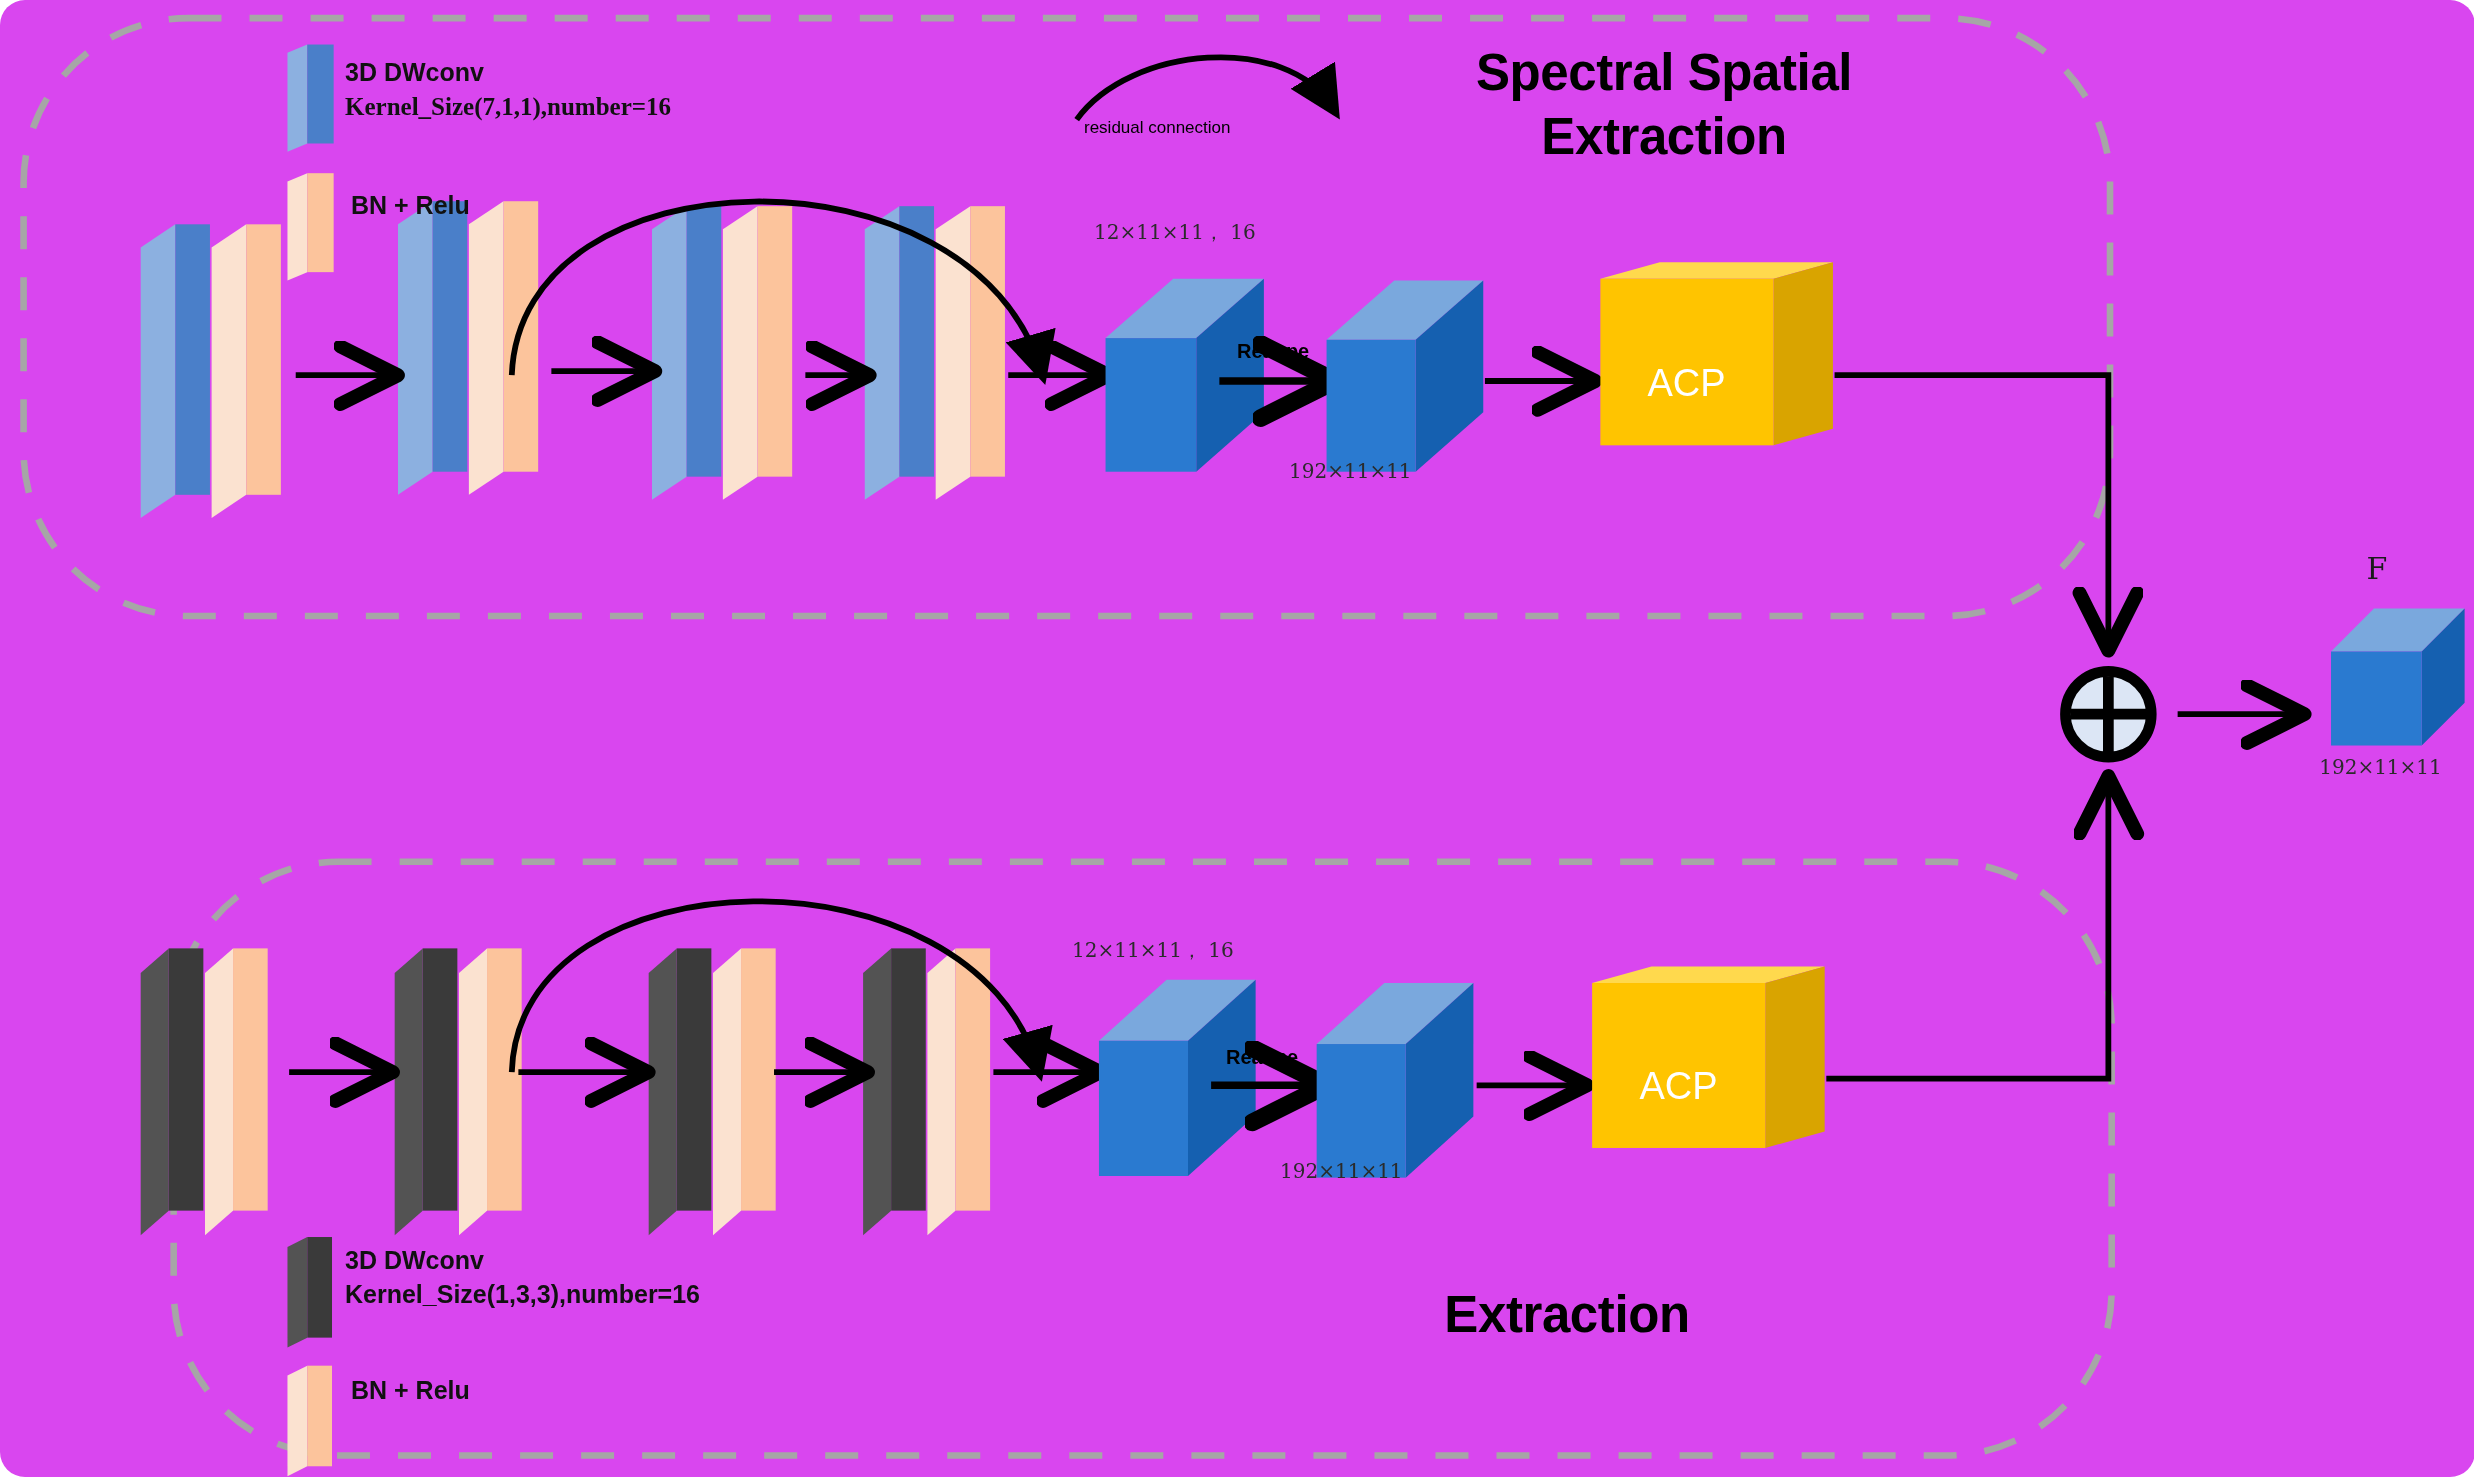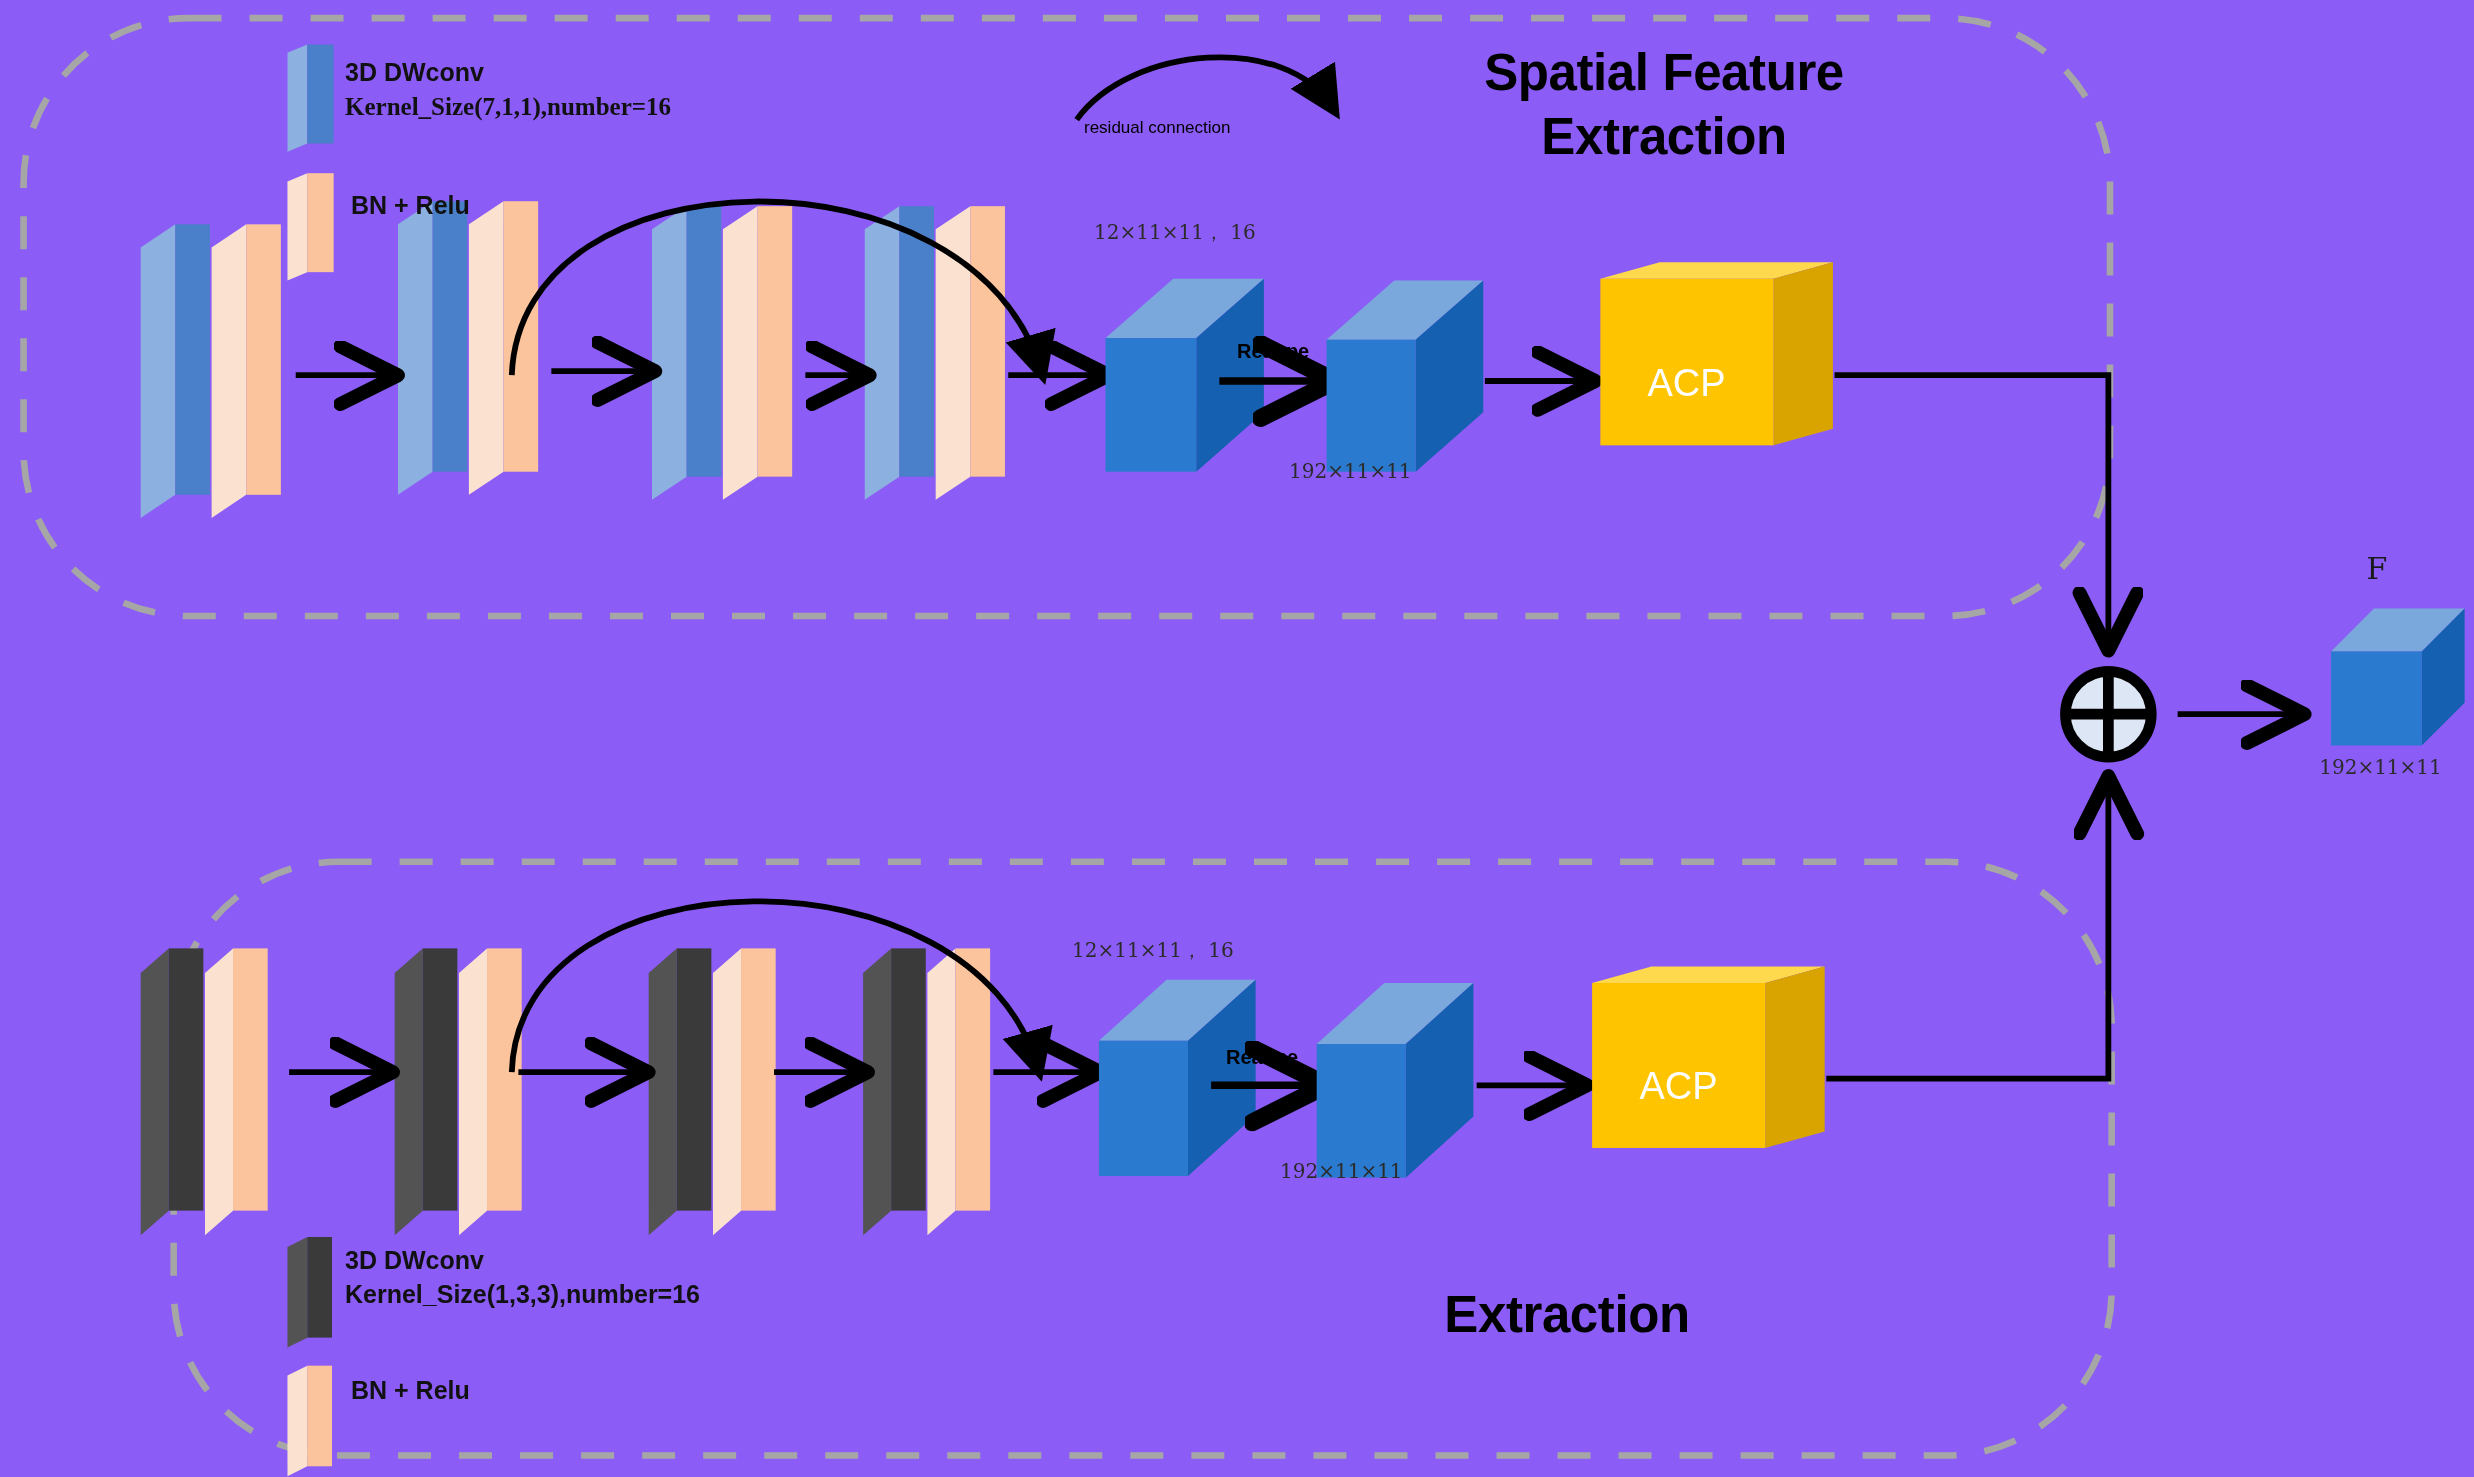--- a/index.html
+++ b/index.html
@@ -1,17 +1,17 @@
 <!DOCTYPE html>
 <html style="font-size:13.2px"><head>
 <meta charset="utf-8">
 <style>
   html,body{margin:0;padding:0;background:#ffffff;}
   body{width:2475px;height:1477px;font-family:"Liberation Sans",sans-serif;overflow:hidden;}
-  #stage{position:relative;width:2475px;height:1477px;background:#8b5cf6;}
+  #stage{position:relative;width:2475px;height:1477px;background:#d946ef;border-radius:25px;}
   .abs{position:absolute;}
   svg{display:block;}
   .txt{position:absolute;color:#000;white-space:pre;line-height:1.18;}
   .big-title{font-weight:bold;font-size:51px;text-align:center;letter-spacing:-0.4px;}
   .serif-dim{font-family:"DejaVu Serif",serif;font-size:20px;color:#2b2b2b;}
   .legend-text{font-size:25px;font-weight:bold;color:#111;}
   .small-rs{font-size:20px;font-weight:bold;color:#000;}
   .acp-text{font-size:38px;color:#fff;font-family:"Liberation Sans",sans-serif;}
   .f-label{font-family:"DejaVu Serif",serif;font-size:30px;color:#1a1a1a;}
 </style>
@@ -178,21 +178,21 @@
       <rect x="372" y="1656" width="30" height="122" fill="#fcc49c"></rect>
     </g>
   </svg>
 
   <div class="txt legend-text" style="left:345px;top:58px;">3D DWconv</div>
   <div class="txt legend-text" style="left:345px;top:92px;font-family:Liberation Serif, serif;">Kernel_Size(7,1,1),number=16</div>
   <div class="txt legend-text" style="left:351px;top:191px;">BN + Relu</div>
 
   <div class="txt" style="left:1084px;top:118px;font-size:17px;font-weight:normal;">residual connection</div>
 
-  <div class="txt big-title" style="left:1392px;top:43px;width:544px;">Spatial Feature</div>
+  <div class="txt big-title" style="left:1392px;top:43px;width:544px;">Spectral Spatial</div>
   <div class="txt big-title" style="left:1392px;top:107px;width:544px;">Extraction</div>
 
   <div class="txt serif-dim" style="left:1094px;top:221px;">12×11×11， 16</div>
   <div class="txt small-rs" style="left:1237px;top:340px;">Reahpe</div>
   <div class="txt serif-dim" style="left:1289px;top:460px;">192×11×11</div>
   <div class="txt acp-text" style="left:1600px;top:361px;width:173px;text-align:center;">ACP</div>
 
   <div class="txt serif-dim" style="left:1072px;top:939px;">12×11×11， 16</div>
   <div class="txt small-rs" style="left:1226px;top:1046px;">Reahpe</div>
   <div class="txt serif-dim" style="left:1280px;top:1160px;">192×11×11</div>

